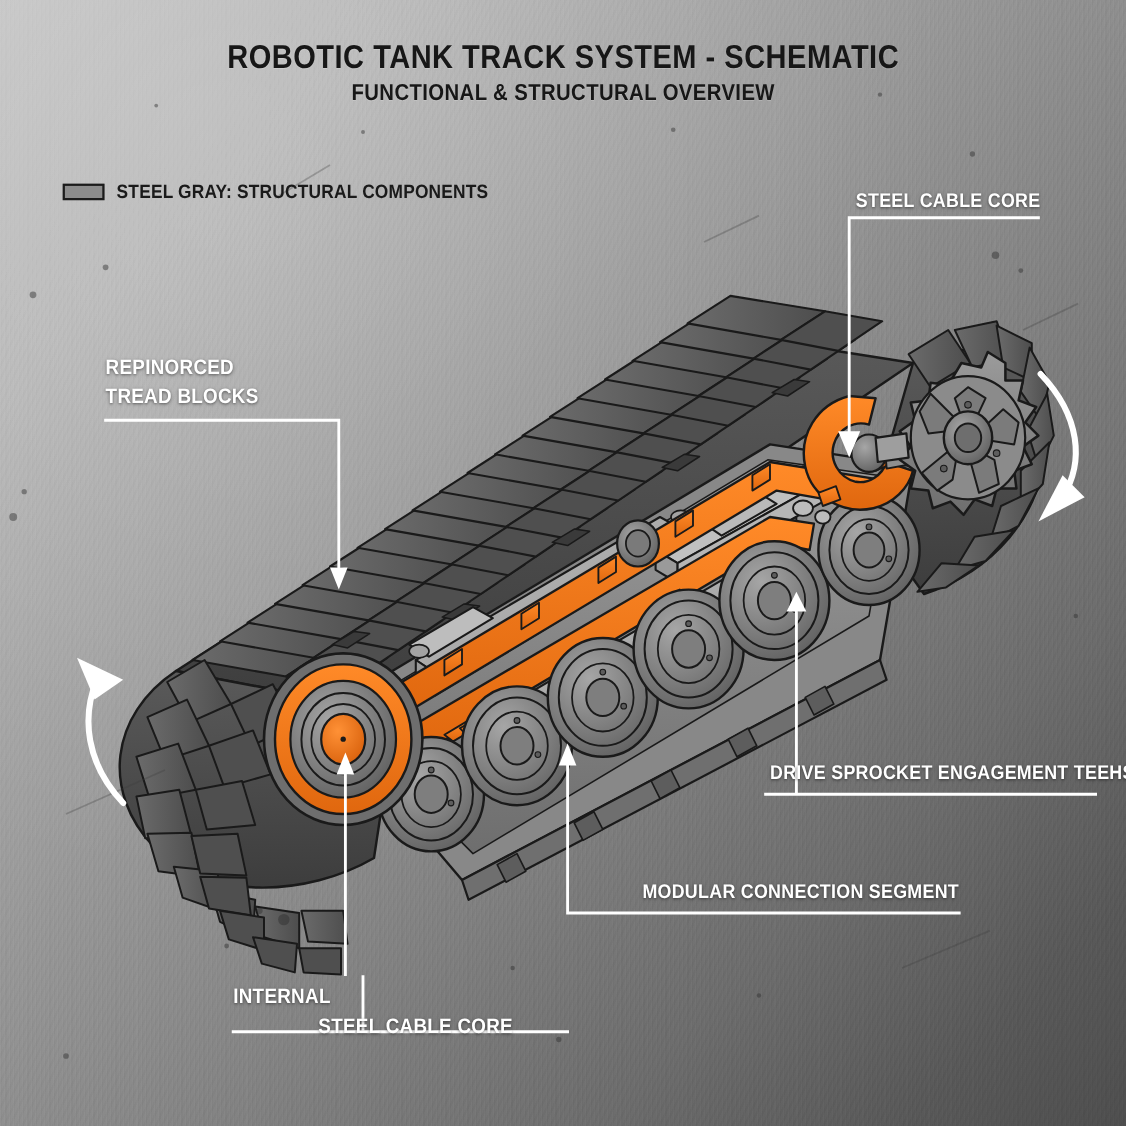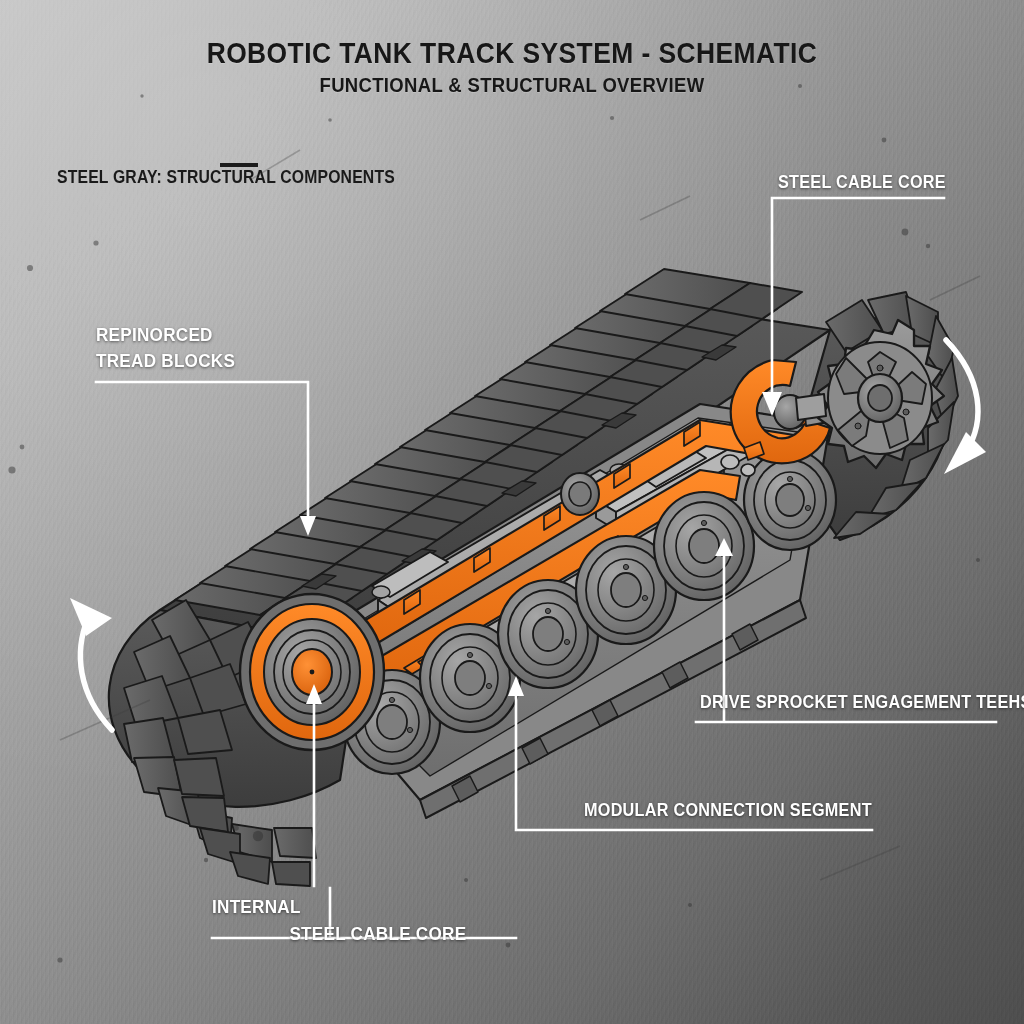--- a/index.html
+++ b/index.html
@@ -39,21 +39,21 @@
     font-family:"Liberation Sans",sans-serif;
     font-weight:bold;color:#171717;
     letter-spacing:.5px;
     transform:scaleX(.88);transform-origin:center;
     text-shadow:0 1px 0 rgba(255,255,255,.18);
   }
   #title{top:36px;font-size:30px;}
   #subtitle{top:73px;font-size:21px;letter-spacing:.4px;}
 
   #legend{position:absolute;left:57px;top:163px;z-index:5;}
-  .lrow{display:flex;align-items:center;height:22px;margin-bottom:4px;flex-direction:column;}
+  .lrow{display:flex;align-items:center;height:22px;margin-bottom:4px;}
   .sw{width:38px;height:15px;border:2.4px solid #1b1b1b;box-sizing:border-box;margin-right:11px;}
   .ltxt{
     font-size:17.5px;font-weight:bold;color:#1a1a1a;
     letter-spacing:.2px;transform:scaleX(.9);transform-origin:left center;
     white-space:nowrap;
   }
   .ltxt .hl{color:#F5791B;}
 
   .callout{position:absolute;z-index:5;color:#fff;font-weight:bold;
     letter-spacing:.3px;white-space:nowrap;

